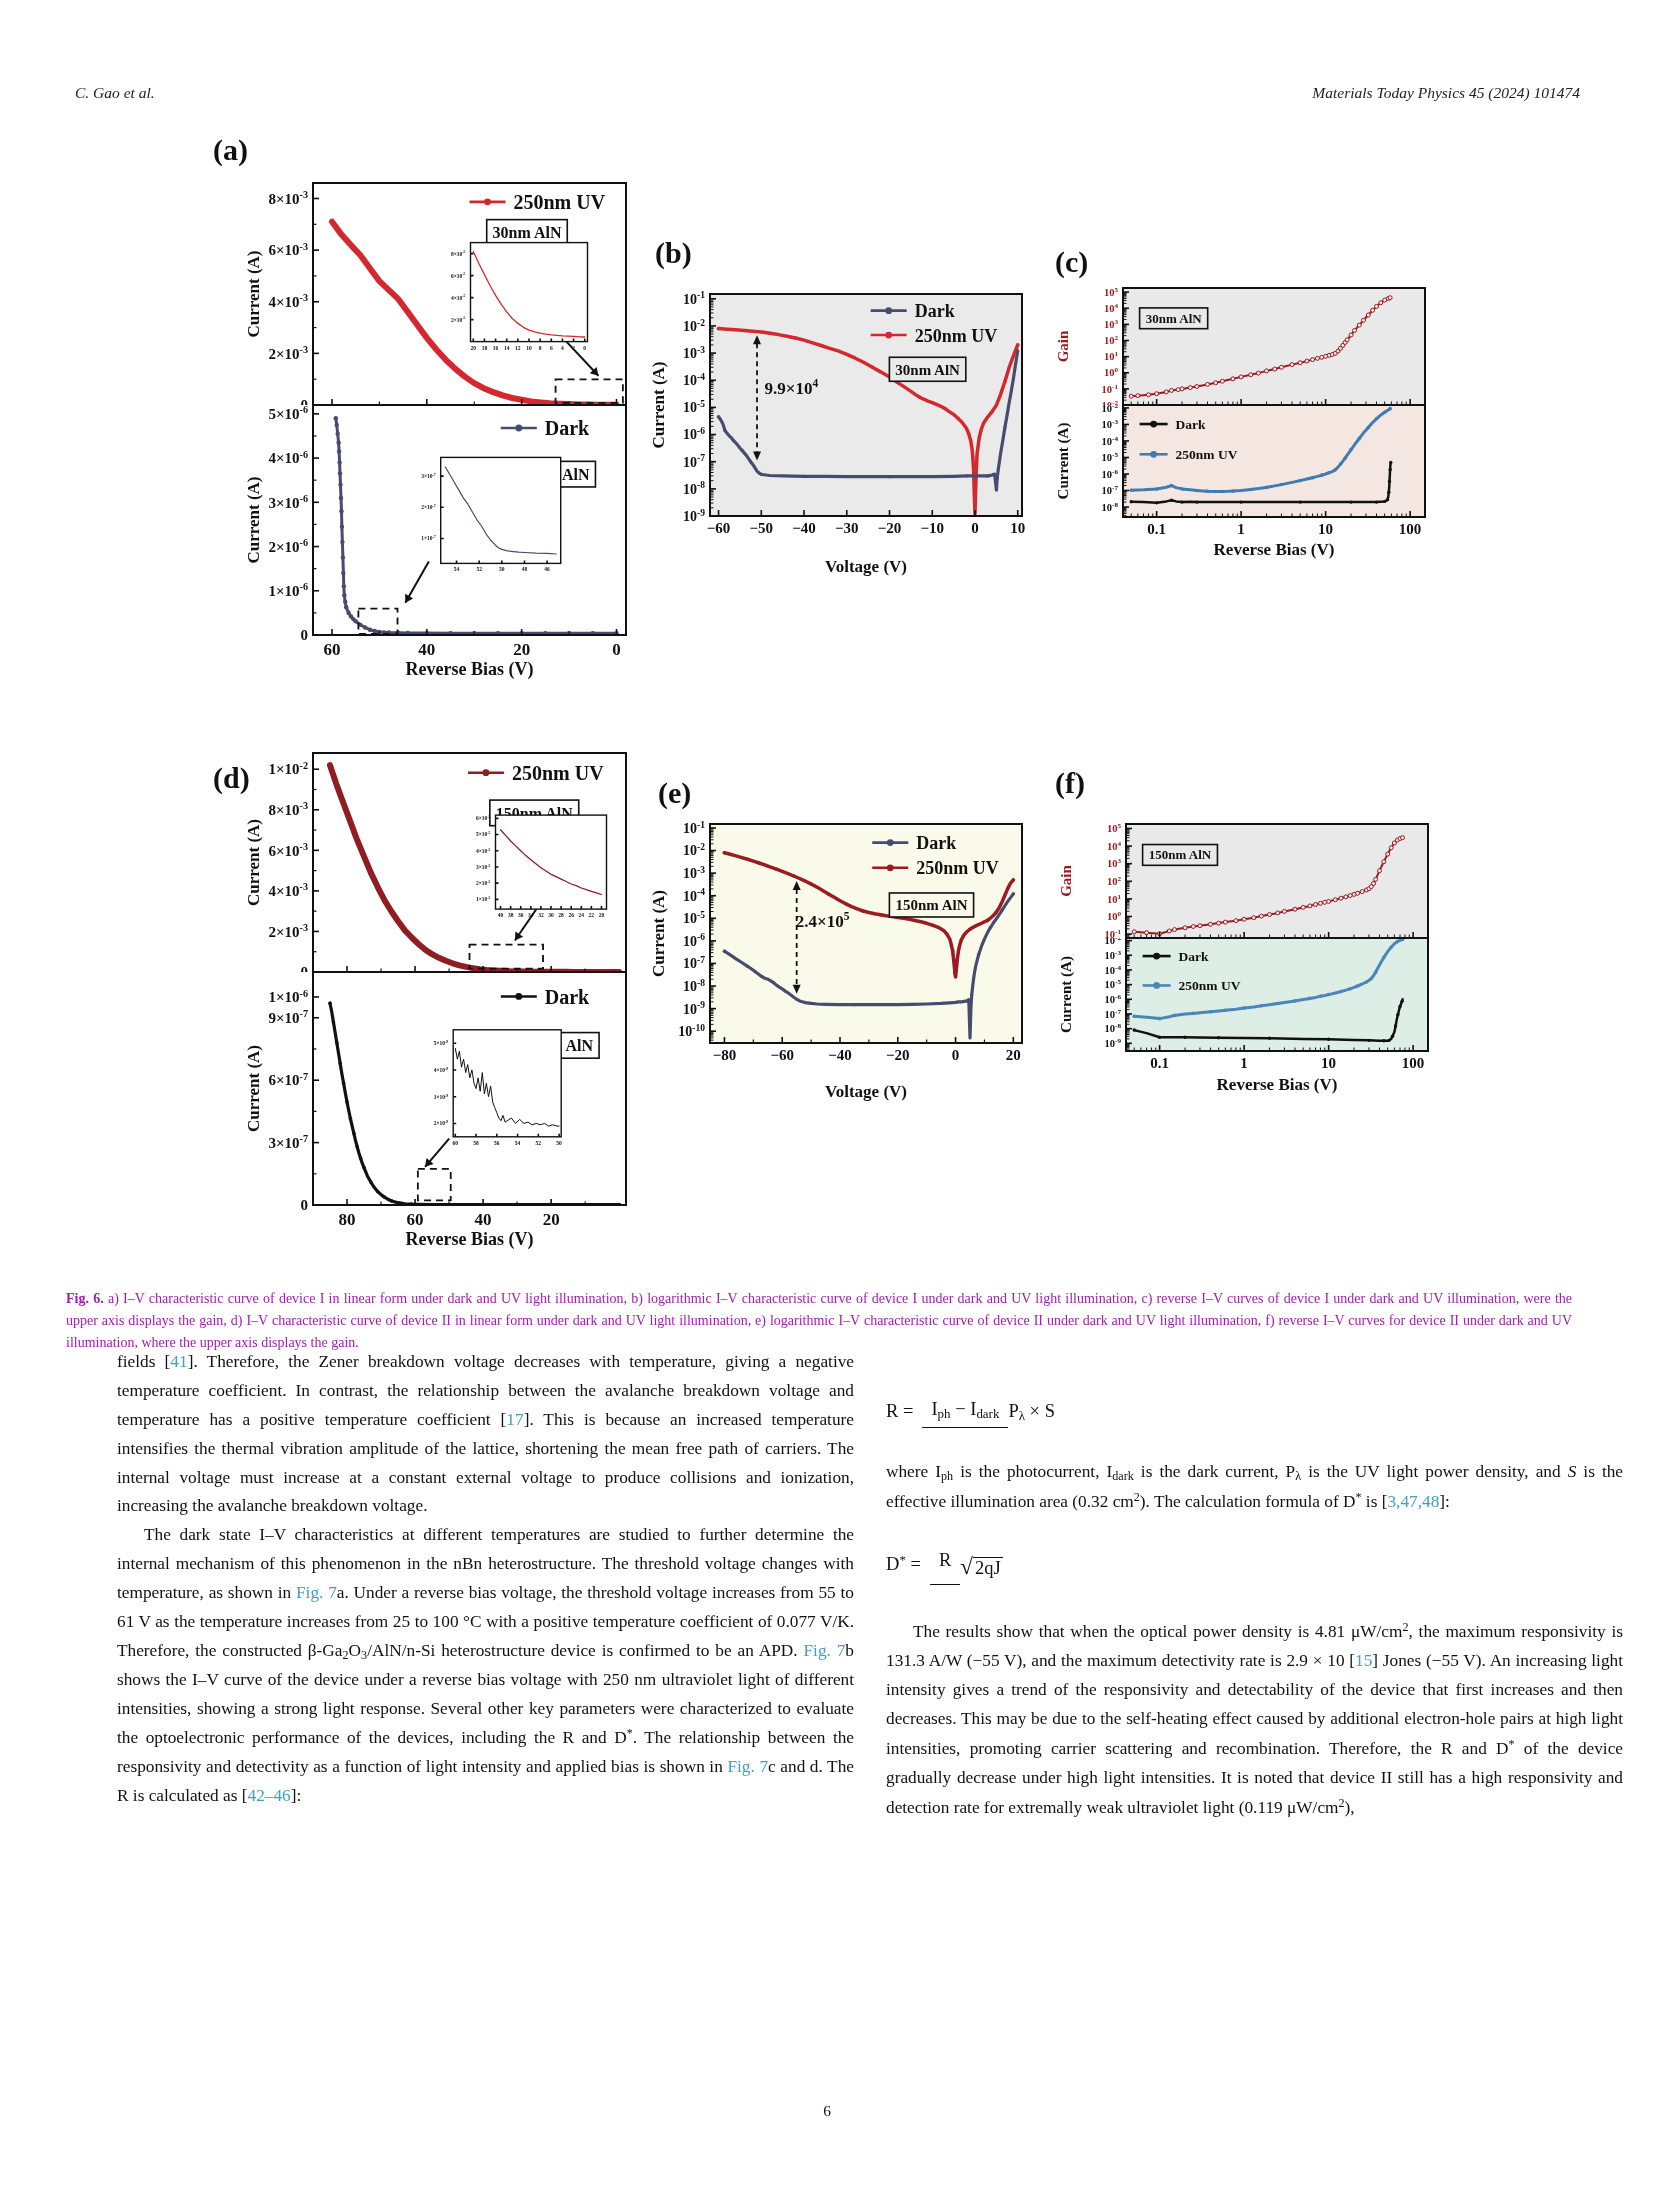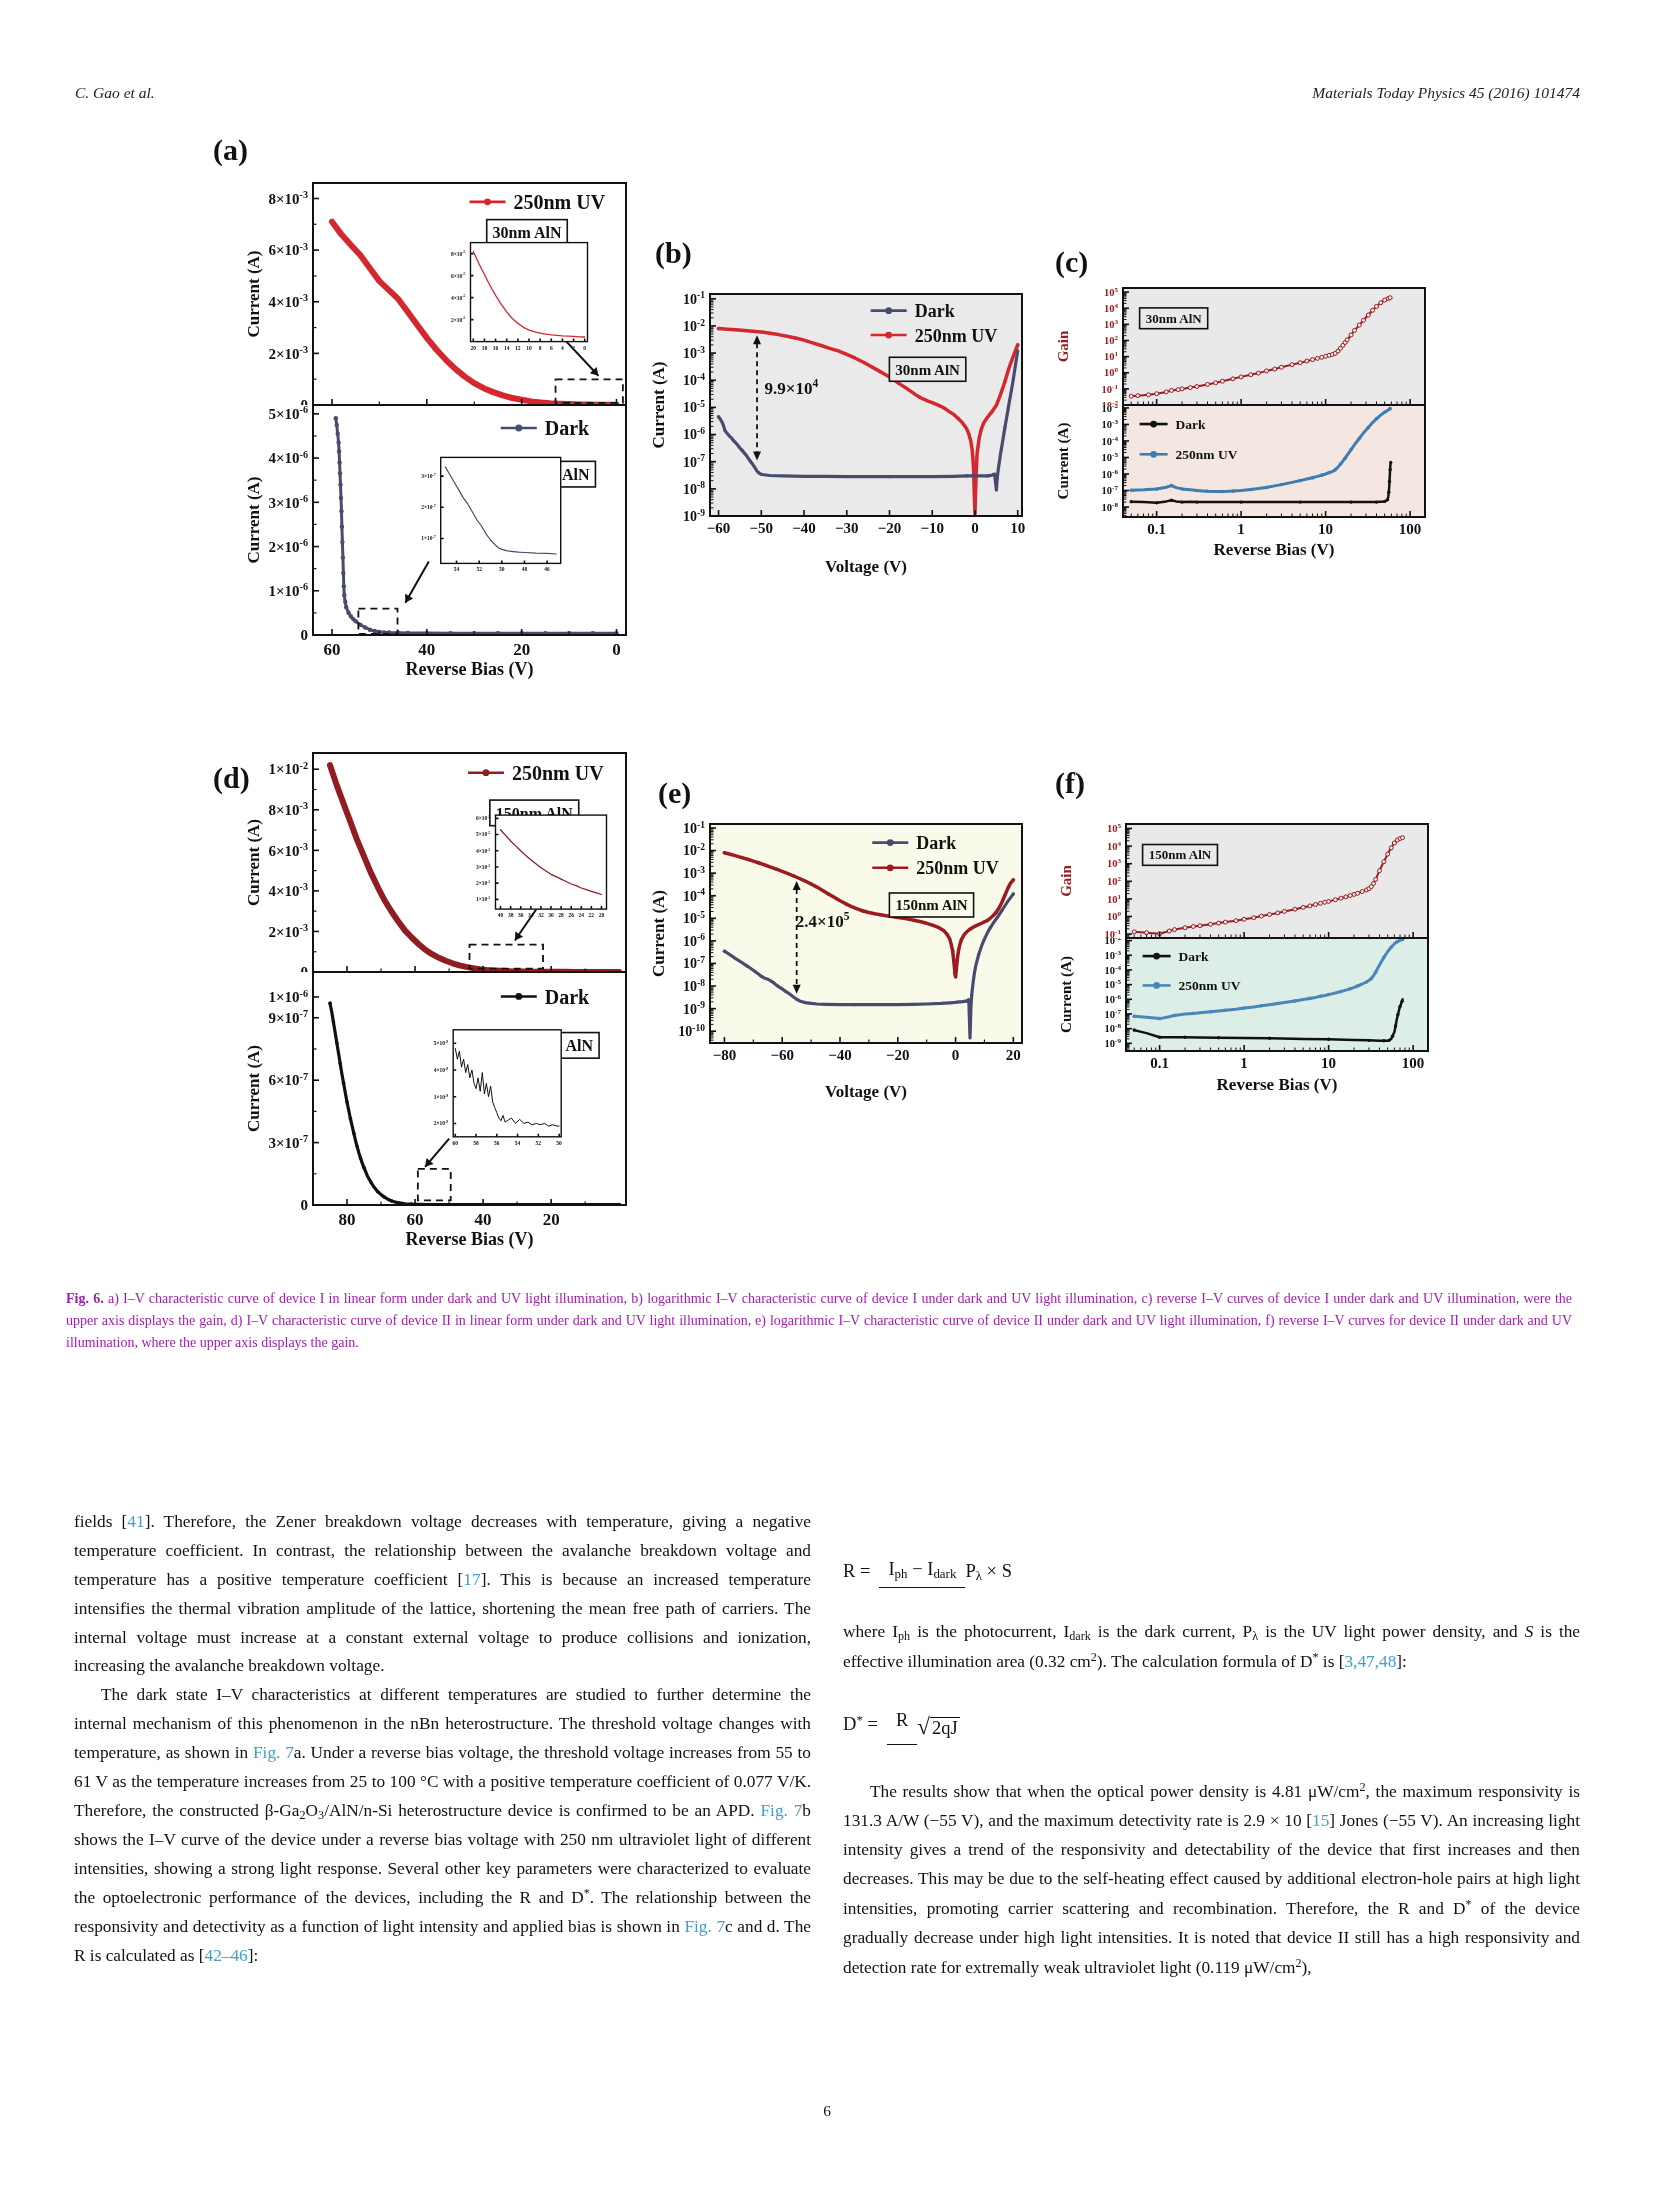--- a/index.html
+++ b/index.html
@@ -5,21 +5,21 @@
   html,body{margin:0;padding:0;background:#fff;}
   .page{position:relative;width:1654px;height:2205px;background:#ffffff;overflow:hidden;
         font-family:"Liberation Serif",serif;color:#111;}
   .hdr{position:absolute;top:84px;font-style:italic;font-size:15.5px;color:#222;}
   .hdr.left{left:75px;}
   .hdr.right{right:74px;}
   .plabel{position:absolute;font-weight:bold;font-size:30px;font-family:"Liberation Serif",serif;}
   svg.chart{position:absolute;}
   .caption{position:absolute;left:66px;top:1288px;width:1506px;font-size:14px;line-height:1.58;
            text-align:justify;color:#a21caf;}
-  .col{position:absolute;top:1508px;width:737px;font-size:17.3px;line-height:1.67;text-align:justify;}
+  .col{position:absolute;top:1348px;width:737px;font-size:17.3px;line-height:1.67;text-align:justify;margin-left:43px;}
   .col.left{left:74px;}
   .col.right{left:843px;}
   .col p{margin:0;}
   .col p.ind{text-indent:27px;}
   .sg-b{color:#3f9fc6;}
   .sg-sub{font-size:70%;vertical-align:-0.25em;}
   .sg-sup{font-size:70%;vertical-align:0.5em;}
   .sg-i{font-style:italic;}
   .sg-bold{font-weight:bold;}
   .sg-rad{border-top:1.5px solid #111;padding:0 2px;}
@@ -31,21 +31,21 @@
   .frac .num{border-bottom:1.6px solid #111;padding:0 9px 2px;}
   .frac .den{padding-top:2px;}
   .pagenum{position:absolute;left:0;right:0;top:2102px;text-align:center;font-size:15.5px;}
 </style>
 </head>
 <body>
 
 <div class="page">
 
   <span class="hdr left">C. Gao et al.</span>
-  <span class="hdr right">Materials Today Physics 45 (2016) 101474</span>
+  <span class="hdr right">Materials Today Physics 45 (2024) 101474</span>
 
   <div>
     <div class="plabel" style="left:213px;top:133px;">(a)</div>
     <div class="plabel" style="left:655px;top:236px;">(b)</div>
     <div class="plabel" style="left:1055px;top:245px;">(c)</div>
     <div class="plabel" style="left:213px;top:761px;">(d)</div>
     <div class="plabel" style="left:658px;top:776px;">(e)</div>
     <div class="plabel" style="left:1055px;top:766px;">(f)</div>
 
     <svg class="chart" style="left:240px;top:175px;" width="400" height="230" viewBox="0 0 400 230">

